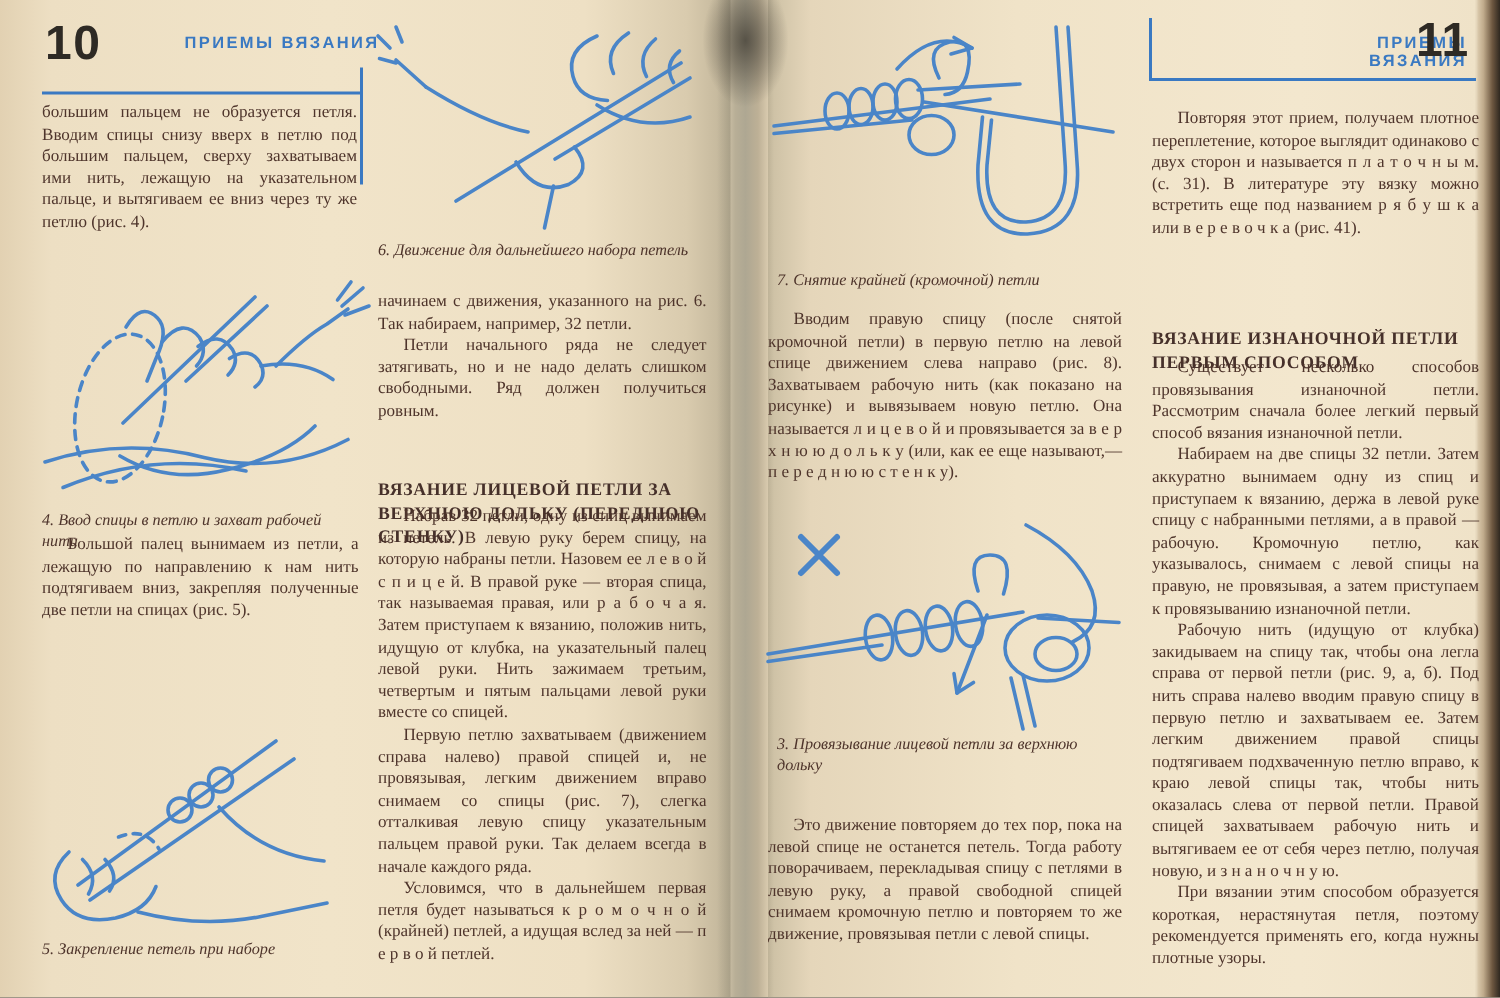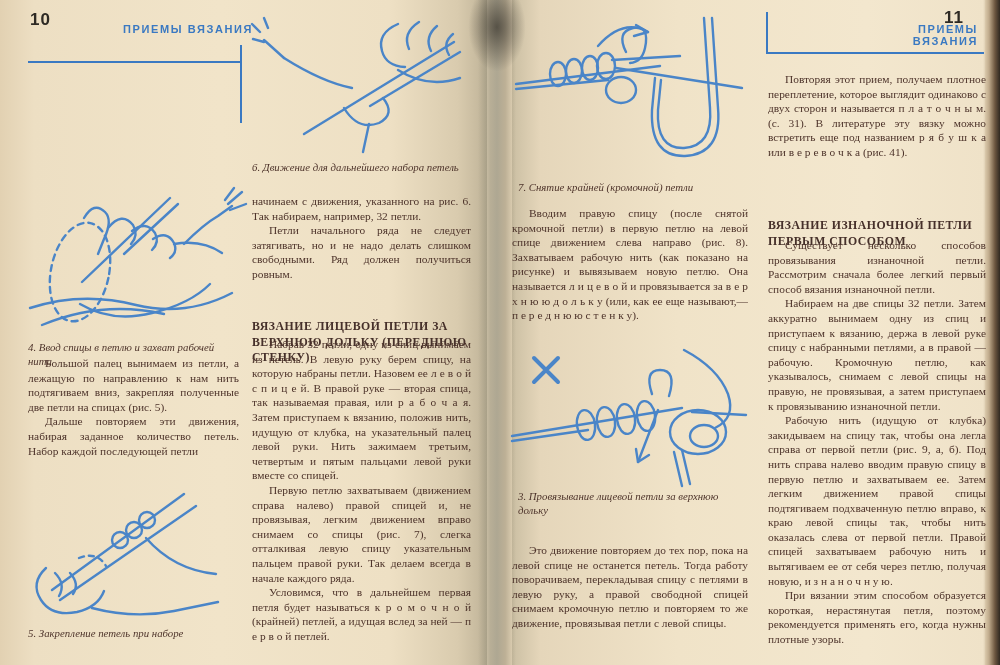--- a/index.html
+++ b/index.html
@@ -28,21 +28,21 @@
     background:radial-gradient(ellipse at center, rgba(58,54,46,0.75) 0%, rgba(58,54,46,0) 70%);
   }
   .right-edge {
     left:983px; top:0; width:17px; height:665px;
     background:linear-gradient(90deg, rgba(0,0,0,0) 0%, rgba(130,100,66,0.4) 35%, #6d5740 70%, #2f2820 100%);
   }
 
   
   .page-num {
     font-family:"Liberation Sans", sans-serif; font-weight:bold;
-    font-size:17px; color:#2e2a24; letter-spacing:1px;
+    font-size:32px; color:#2e2a24; letter-spacing:1px;
   }
   .running-title {
     font-family:"Liberation Sans", sans-serif; font-weight:bold;
     font-size:11px; color:#3a79c2; letter-spacing:1.6px;padding-left:43px;
   }
   .rule-h { background:#3a79c2; height:2px; }
   .rule-v { background:#3a79c2; width:2px; }
 
   
   .body-text {
@@ -77,20 +77,21 @@
   <div class="abs page-num" style="left:30px; top:10px;">10</div>
   <div class="abs running-title" style="left:80px; top:23px;">ПРИЕМЫ ВЯЗАНИЯ</div>
   <div class="abs rule-h" style="left:28px; top:61px; width:214px;"></div>
   <div class="abs rule-v" style="left:240px; top:45px; height:78px;"></div>
 
   <div class="abs rule-v" style="left:766px; top:12px; height:42px;"></div>
   <div class="abs rule-h" style="left:766px; top:52px; width:218px;"></div>
   <div class="abs running-title" style="left:810px; top:23px; width:125px; text-align:right;">ПРИЕМЫ ВЯЗАНИЯ</div>
   <div class="abs page-num" style="left:944px; top:8px;">11</div>
 
+  <div class="abs body-text" style="left:28px; top:68px; width:210px;">большим пальцем не образуется петля. Вводим спицы снизу вверх в петлю под большим пальцем, сверху захватываем ими нить, лежащую на указательном пальце, и вытягиваем ее вниз через ту же петлю (рис. 4).</div>
 
   <div class="abs fig" style="left:22px; top:186px;">
     <svg width="226" height="150" viewBox="0 0 226 150">
       <ellipse cx="58" cy="86" rx="29" ry="50" transform="rotate(12 58 86)" stroke-dasharray="6 5"></ellipse>
       <path d="M62,32 q10,-17 21,-6 q8,8 -1,27 l-6,15"></path>
       <path d="M86,42 q14,-17 25,-3 q6,10 -2,19"></path>
       <path d="M110,45 q14,-11 23,2 q5,9 -3,17"></path>
       <path d="M131,53 q14,-9 21,4 q4,9 -4,15"></path>
       <path d="M58,118 q32,19 72,9 q38,-9 58,-29"></path>
       <path d="M152,58 q28,-5 48,9"></path>
@@ -99,21 +100,20 @@
       <path d="M162,58 q20,-20 34,-28 l14,-10"></path>
       <path d="M206,18 l14,-12 M208,24 l16,-6 M203,14 l9,-12"></path>
       <path d="M8,122 q52,-17 106,-3 q50,12 96,-12"></path>
       <path d="M20,139 q60,-25 122,-11"></path>
     </svg>
   </div>
   <div class="abs caption" style="left:28px; top:341px; width:212px;">4. Ввод спицы в петлю и захват рабочей нити</div>
 
   <div class="abs body-text" style="left:28px; top:356px; width:211px;">
     <p class="ind">Большой палец вынимаем из петли, а лежащую по направлению к нам нить подтягиваем вниз, закрепляя полученные две петли на спицах (рис. 5).</p>
-    <p class="ind">Дальше повторяем эти движения, набирая заданное количество петель. Набор каждой последующей петли</p>
   </div>
 
   <div class="abs fig" style="left:24px; top:478px;">
     <svg width="206" height="142" viewBox="0 0 206 142">
       <line x1="28" y1="112" x2="160" y2="16"></line>
       <line x1="36" y1="122" x2="172" y2="28"></line>
       <circle cx="96" cy="62" r="8"></circle>
       <circle cx="110" cy="52" r="8"></circle>
       <circle cx="123" cy="42" r="8"></circle>
       <path d="M22,90 q-16,15 -5,32 q11,17 36,12 q21,-5 27,-21"></path>

